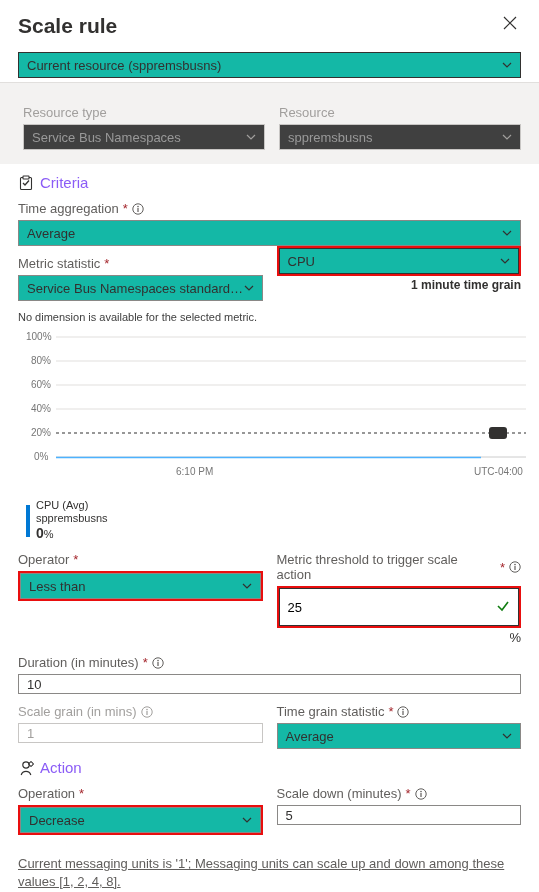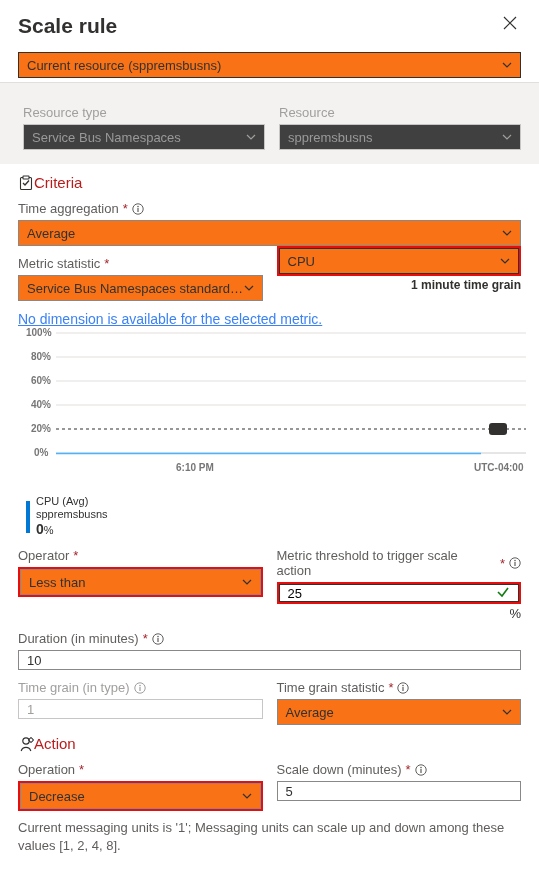--- a/index.html
+++ b/index.html
@@ -1,48 +1,48 @@
 <!DOCTYPE html>
 <html><head>
   <meta charset="utf-8">
   <style>
     * { box-sizing: border-box; margin: 0; padding: 0; font-family: "Segoe UI", Arial, sans-serif; }
     body { background: #fff; width: 539px; }
     .panel { padding: 12px 18px 18px 18px; }
     .header-row { display: flex; justify-content: space-between; align-items: flex-end; margin-bottom: 14px; gap: 6px; }
     h1 { font-size: 21px; font-weight: 600; color: #323130; }
     .close-x { font-size: 16px; color: #323130; cursor: pointer; padding: 4px; }
-    .select { display: flex; justify-content: space-between; align-items: center; width: 100%; border: 1px solid #8a8886; height: 26px; padding: 0 8px; font-size: 13px; color: #323130; background: #f97316; position: relative; }
+    .select { display: flex; justify-content: space-between; align-items: center; width: 100%; border: 1px solid #8a8886; height: 26px; padding: 0 8px; font-size: 13px; color: #323130; background: #14b8a6; position: relative; }
     .select.disabled { color: #999; border-color: #c8c6c4; background: #404040; }
     .chevron { width: 10px; height: 10px; }
     .chevron svg { display:block; }
     .row { display: flex; gap: 14px; }
     .col { flex: 1; min-width: 0; }
     .grayband { background: #f3f2f1; margin: 0 -18px 4px -18px; padding: 12px 18px 14px 23px; border-top: 1px solid #e1dfdd; }
     .label { font-size: 13px; color: #605e5c; margin: 10px 0 4px 0; display: flex; align-items: center; gap: 4px; }
     .label.dis { color: #a19f9d; }
     .req { color: #a4262c; }
     .info-icon { display:inline-flex; }
-    .section-title { display: flex; align-items: center; gap: 0; font-size: 15px; font-weight: 400; margin-top: 10px; color: #b91c1c; }
+    .section-title { display: flex; align-items: center; gap: 6px; font-size: 15px; font-weight: 400; margin-top: 10px; color: #8b5cf6; }
     .hl { border: 2px solid #e90e0e; padding: 0; }
     .ghost-select { border: 1px solid #323130; }
     .input { width: 100%; border: 1px solid #8a8886; height: 20px; padding: 0 8px; font-size: 13px; color: #323130; }
     .input.disabled { border-color: #c8c6c4; color: #a19f9d; background:#fff; }
     .grain { text-align: right; font-size: 12px; font-weight: 600; color: #323130; margin-top: 2px; }
-    .nodim { font-size: 14px; color: #3b82f6; margin-top: 10px; text-decoration: underline; }
-    .chart { margin-left: 8px; font-weight: bold; }
+    .nodim { font-size: 11px; color: #404040; margin-top: 10px; }
+    .chart { margin-top: 8px; margin-left: 8px; }
     .legend { display:flex; align-items:center; gap:6px; margin-top:14px; margin-left:8px; }
     .legend-bar { width:4px; height:32px; background:#0078d4; }
     .legend-text { font-size:11px; color:#323130; line-height:1.2; }
     .legend-val { font-size:14px; font-weight:600; }
     .pct { text-align:right; font-size:13px; color:#323130; margin-top:2px; }
     .checkmark { color:#107c10; font-weight:bold; }
-    .ftnote { font-size:13px; color:#605e5c; margin-top:8px; line-height:1.35; }
+    .ftnote { font-size:13px; color:#605e5c; margin-top:20px; line-height:1.35;text-decoration:underline; }
     .icon-box { display:inline-flex; }
-    .threshold-input { display:flex; align-items:center; border:1px solid #323130; height:18px; padding:0 8px; font-size:13px; justify-content:space-between; }
+    .threshold-input { display:flex; align-items:center; border:1px solid #323130; height:38px; padding:0 8px; font-size:13px; justify-content:space-between; }
     .scope-select { margin: 2px 0 4px 0; }
   </style>
 </head>
 <body>
 
 <div class="panel">
   <div class="header-row">
     <h1>Scale rule</h1>
     <span class="close-x">
       <svg width="14" height="14" viewBox="0 0 14 14">
@@ -235,21 +235,21 @@
           <circle cx="6" cy="3.6" r="0.8" fill="#605e5c"></circle>
           <rect x="5.4" y="5" width="1.2" height="4" fill="#605e5c"></rect>
         </svg>
       </span>
   </div>
   <input class="input" value="10" style="">
 
   <div class="row">
     <div class="col">
       <div class="label dis">
-        <span>Time grain (in type)</span>
+        <span>Scale grain (in mins)</span>
         <span class="info-icon">
             <svg width="12" height="12" viewBox="0 0 12 12">
               <circle cx="6" cy="6" r="5.2" stroke="#a19f9d" fill="none" stroke-width="1"></circle>
               <circle cx="6" cy="3.6" r="0.8" fill="#a19f9d"></circle>
               <rect x="5.4" y="5" width="1.2" height="4" fill="#a19f9d"></rect>
             </svg>
           </span>
       </div>
       <input class="input disabled" disabled="" value="1" style="">
     </div>

